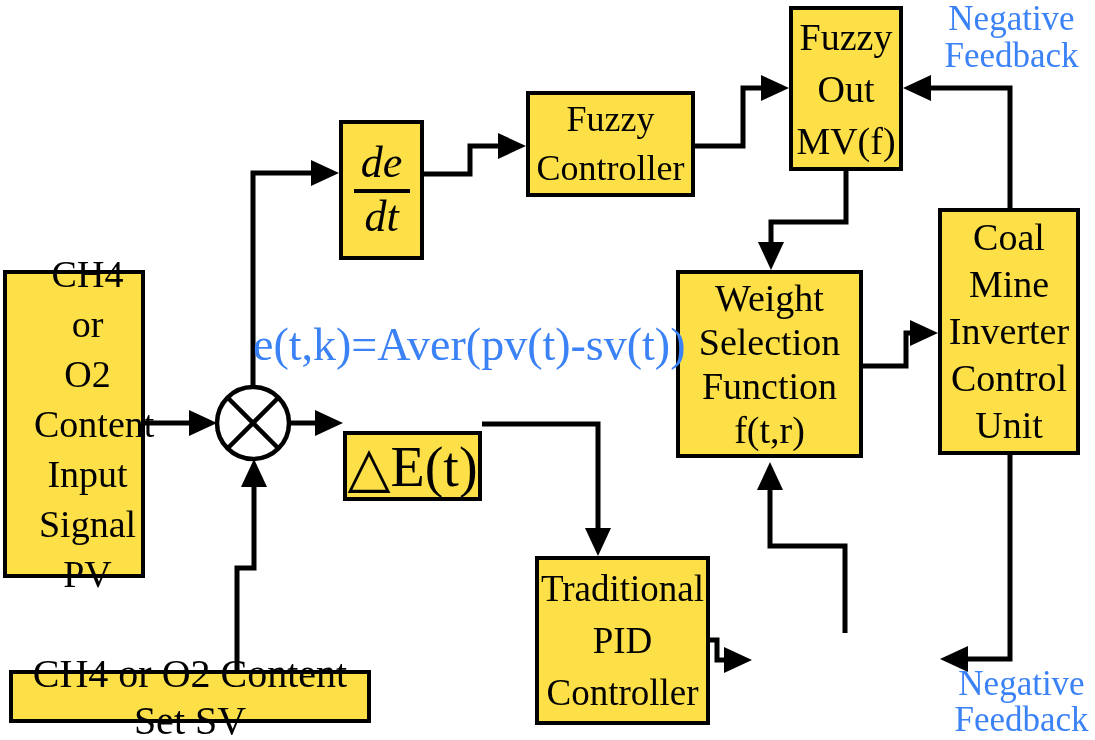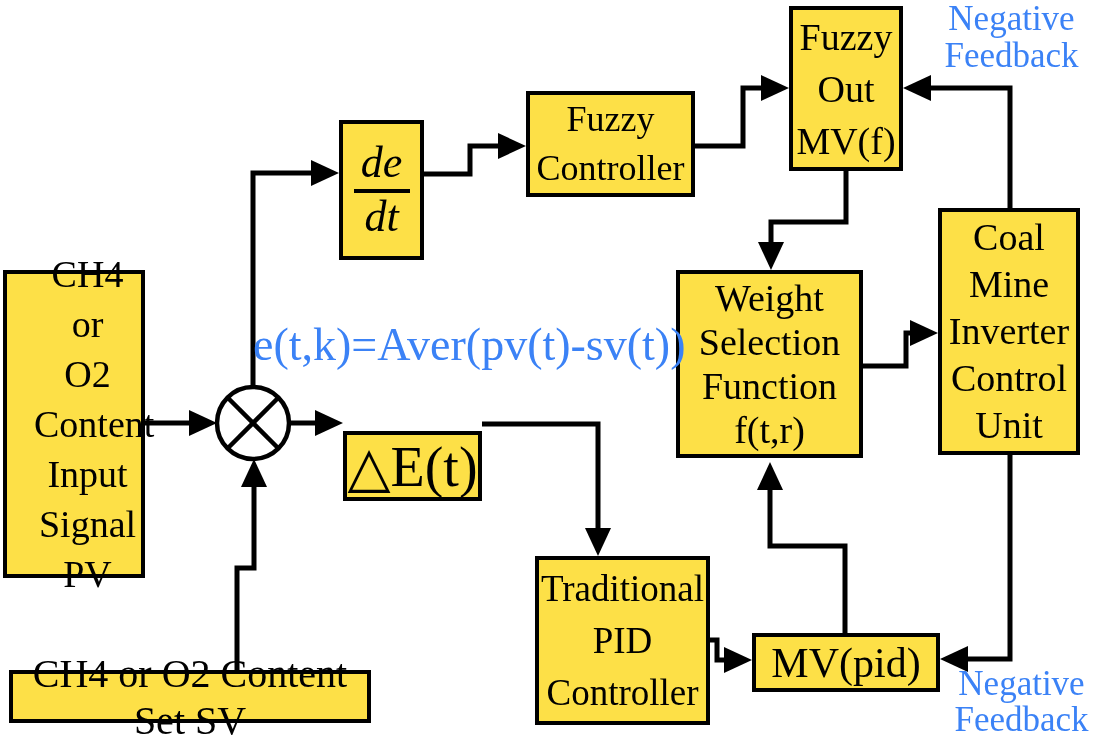--- a/index.html
+++ b/index.html
@@ -202,23 +202,20 @@
   <div class="box deltae-box">
     <span class="label">△E(t)</span>
   </div>
 
   <div class="box pid-box">
     <span class="label">Traditional
 PID
 Controller</span>
   </div>
 
-  <div class="box mvpid-box">
-    <span class="label">MV(pid)</span>
-  </div>
 
   <div class="box sv-box">
     <span class="label">CH4 or O2 Content Set SV</span>
   </div>
 
   <div class="annotation equation">e(t,k)=Aver(pv(t)-sv(t))</div>
 
   <div class="annotation nf-top">Negative
 Feedback</div>
 

